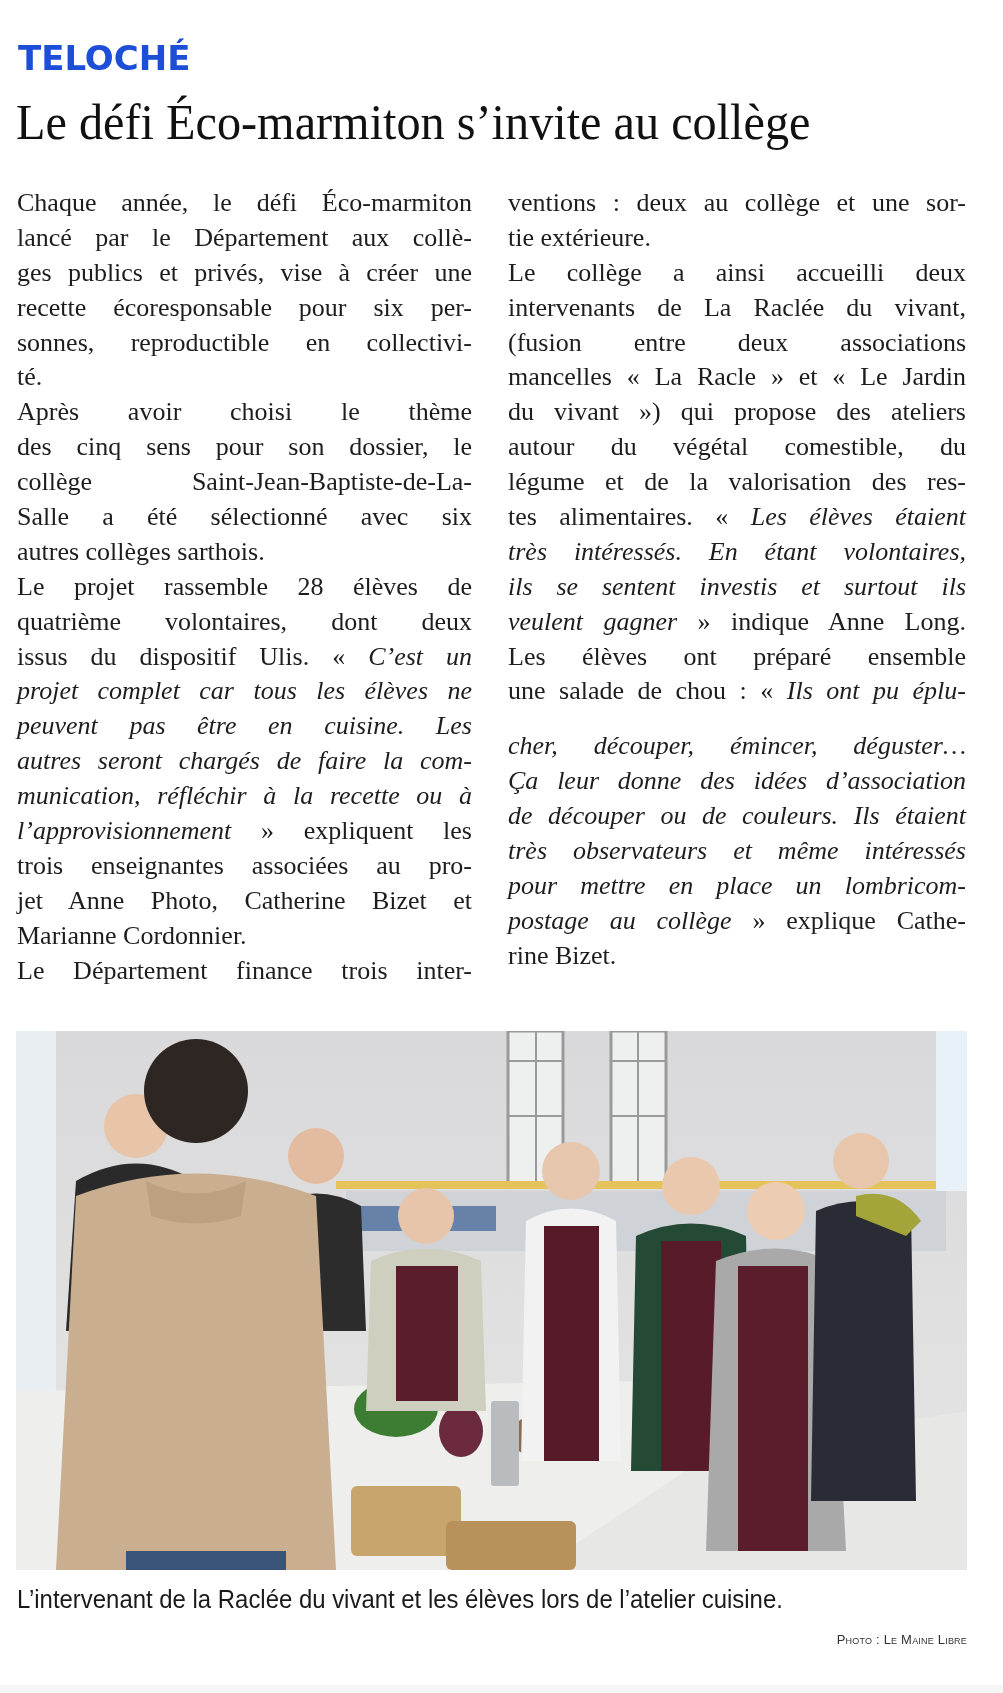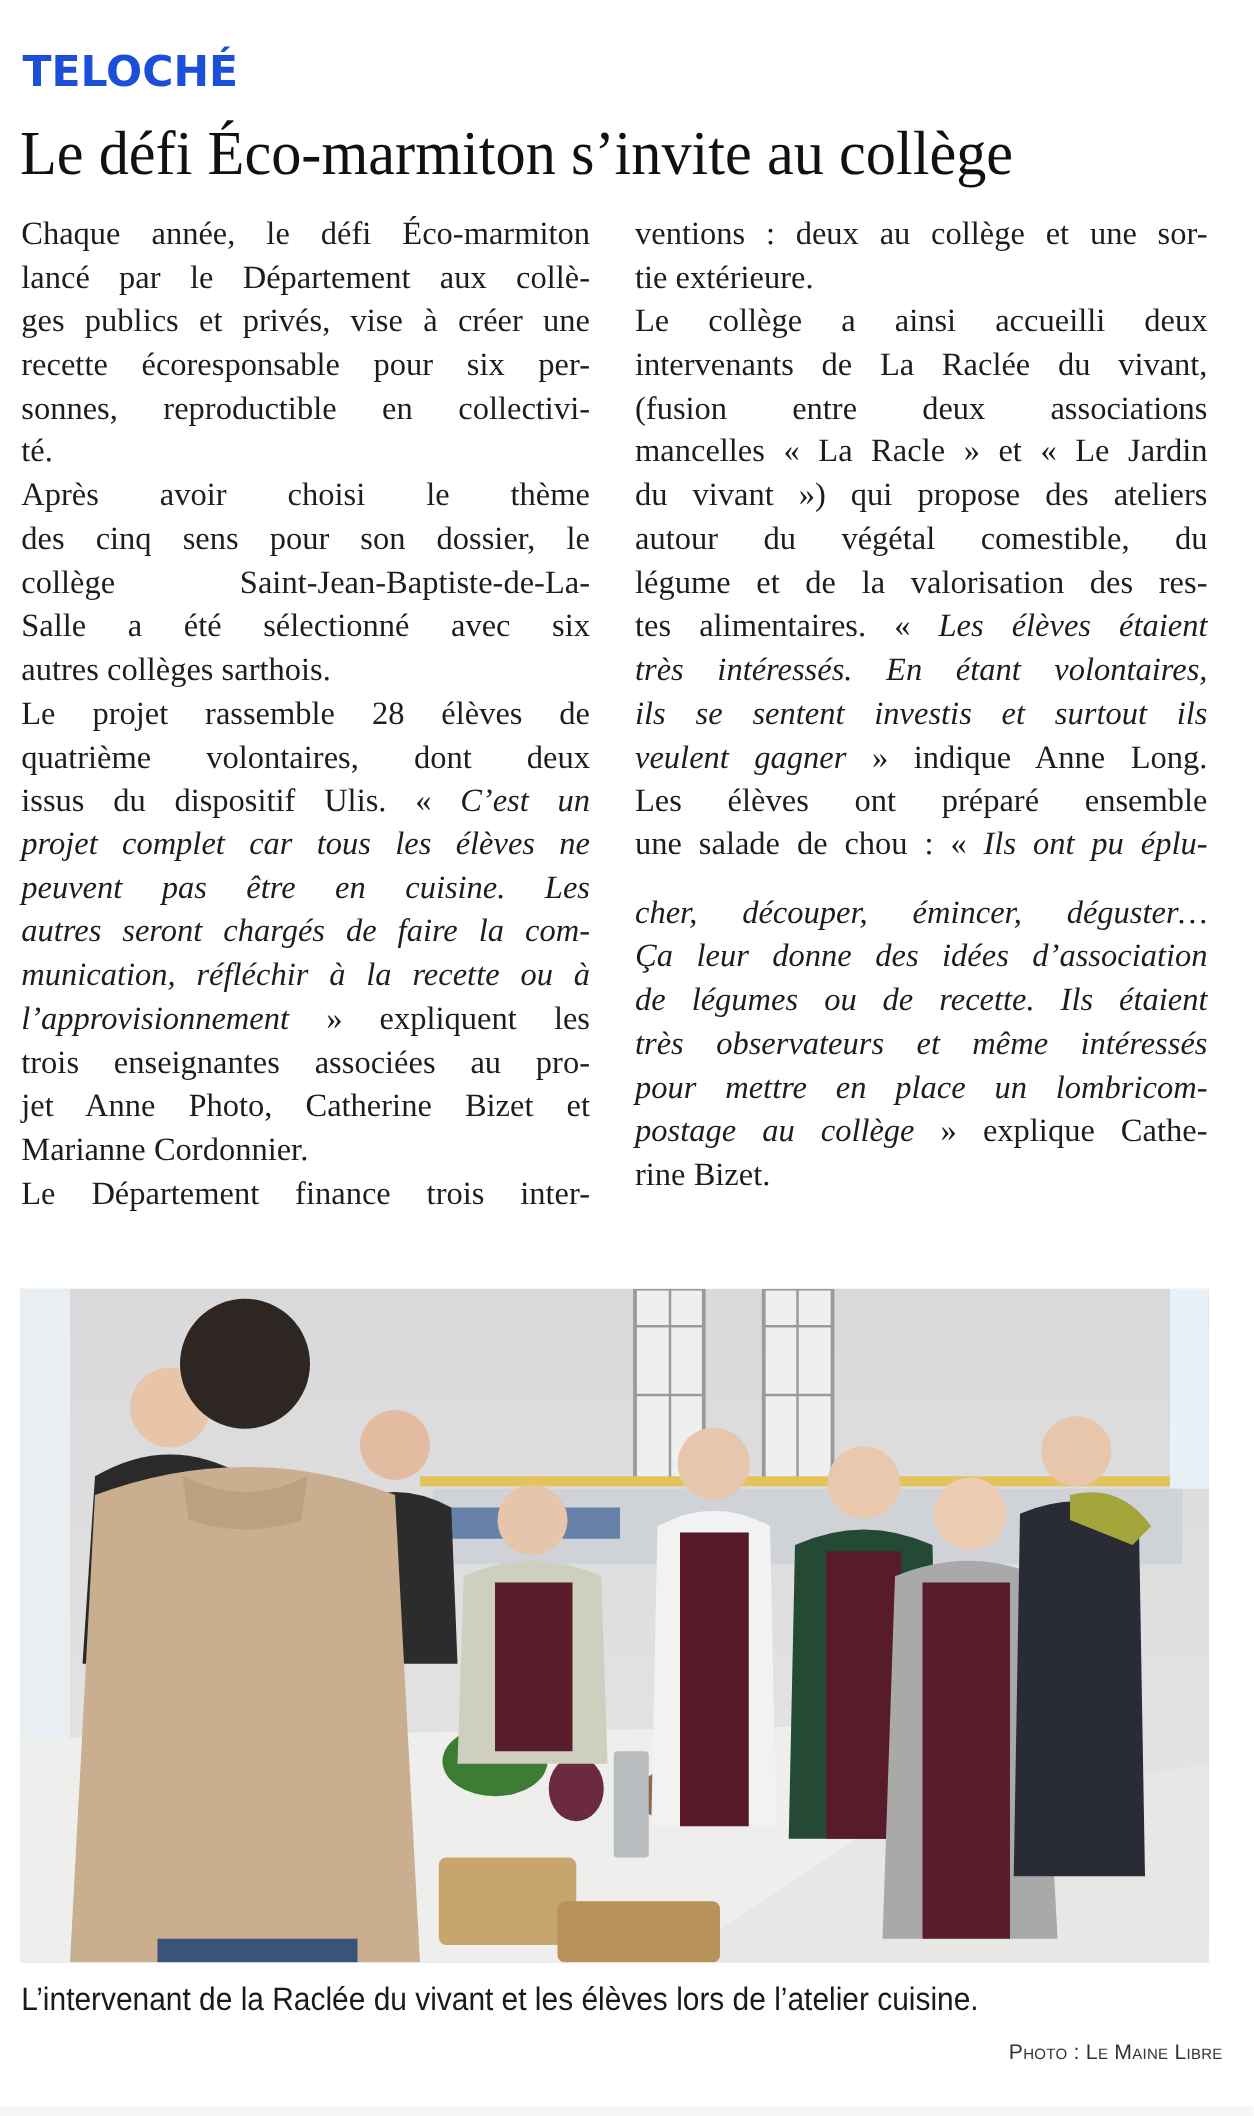--- a/index.html
+++ b/index.html
@@ -8,40 +8,40 @@
     position: absolute; left: 18px; top: 38px;
     font-family: "DejaVu Sans", sans-serif; font-weight: bold;
     font-size: 34px; letter-spacing: 0px; color: #1d4ed8; line-height: 40px;
   }
   .headline {
     position: absolute; left: 16px; top: 92px; width: 960px;
     font-family: "Liberation Serif", serif; font-size: 50px; line-height: 60px;
     color: #111; white-space: nowrap; transform: scaleX(0.965); transform-origin: left top;
   }
   .col {
-    position: absolute; top: 170px; width: 455px;
+    position: absolute; top: 186px; width: 455px;
     font-family: "Liberation Serif", serif; font-size: 26px; line-height: 34.9px; color: #1d1d1d;
   }
   .col.c1 { left: 17px; }
   .col.c2 { left: 508px; width: 458px; }
   .ln { display: block; height: 34.9px; white-space: nowrap; overflow: visible; text-align: justify; text-align-last: justify; }
   .ln.end { text-align-last: left; }
   .ln .i { font-style: italic; }
   .photo {
     position: absolute; left: 16px; top: 1031px; width: 951px; height: 539px; overflow: hidden;
     background: #dcdcdc;
   }
   .caption {
     position: absolute; left: 17px; top: 1582px; width: 960px;
     font-family: "Liberation Sans", sans-serif; font-size: 26px; line-height: 34px; color: #1a1a1a;
     transform: scaleX(0.92); transform-origin: left top; white-space: nowrap;
   }
   .credit {
-    position: absolute; right: 25px; top: 1632px;
-    font-family: "Liberation Sans", sans-serif; font-size: 17px; color: #333; letter-spacing: 0.2px;
+    position: absolute; right: 36px; top: 1632px;
+    font-family: "Liberation Sans", sans-serif; font-size: 13px; color: #333; letter-spacing: 0.2px;
     font-variant: small-caps; text-transform: none; padding-left: 36px;
   }
   .bottom-band { position: absolute; left: 0; right: 0; top: 1685px; height: 8px; background: #f6f6f6; }
 </style>
 </head>
 <body>
 
 <div class="kicker">TELOCHÉ</div>
 <div class="headline">Le défi Éco-marmiton s’invite au collège</div>
 
@@ -81,21 +81,21 @@
     <span class="ln" style="display: block; width: 458px;"><span>autour du végétal comestible, du</span></span>
     <span class="ln" style="display: block; width: 458px;"><span>légume et de la valorisation des res-</span></span>
     <span class="ln" style="display: block; width: 458px;"><span>tes alimentaires. « </span><span class="i">Les élèves étaient</span></span>
     <span class="ln" style="display: block; width: 458px;"><span class="i">très intéressés. En étant volontaires,</span></span>
     <span class="ln" style="display: block; width: 458px;"><span class="i">ils se sentent investis et surtout ils</span></span>
     <span class="ln" style="display: block; width: 458px;"><span class="i">veulent gagner</span><span> » indique Anne Long.</span></span>
     <span class="ln" style="display: block; width: 458px;"><span>Les élèves ont préparé ensemble</span></span>
     <span class="ln" style="display: block; width: 458px;"><span>une salade de chou : « </span><span class="i">Ils ont pu éplu-</span></span>
     <span class="ln" style="display: block; width: 458px; margin-top: 20px;"><span class="i">cher, découper, émincer, déguster…</span></span>
     <span class="ln" style="display: block; width: 458px;"><span class="i">Ça leur donne des idées d’association</span></span>
-    <span class="ln" style="display: block; width: 458px;"><span class="i">de légumes ou de recette. Ils étaient</span></span>
+    <span class="ln" style="display: block; width: 458px;"><span class="i">de découper ou de couleurs. Ils étaient</span></span>
     <span class="ln" style="display: block; width: 458px;"><span class="i">très observateurs et même intéressés</span></span>
     <span class="ln" style="display: block; width: 458px;"><span class="i">pour mettre en place un lombricom-</span></span>
     <span class="ln" style="display: block; width: 458px;"><span class="i">postage au collège</span><span> » explique Cathe-</span></span>
     <span class="ln end" style="display: block; width: 458px;"><span>rine Bizet.</span></span>
   </div>
 
 <div class="photo">
   <svg width="951" height="539" viewBox="0 0 951 539" xmlns="http://www.w3.org/2000/svg">
     <defs>
       <linearGradient id="wall" x1="0" y1="0" x2="0" y2="1">

